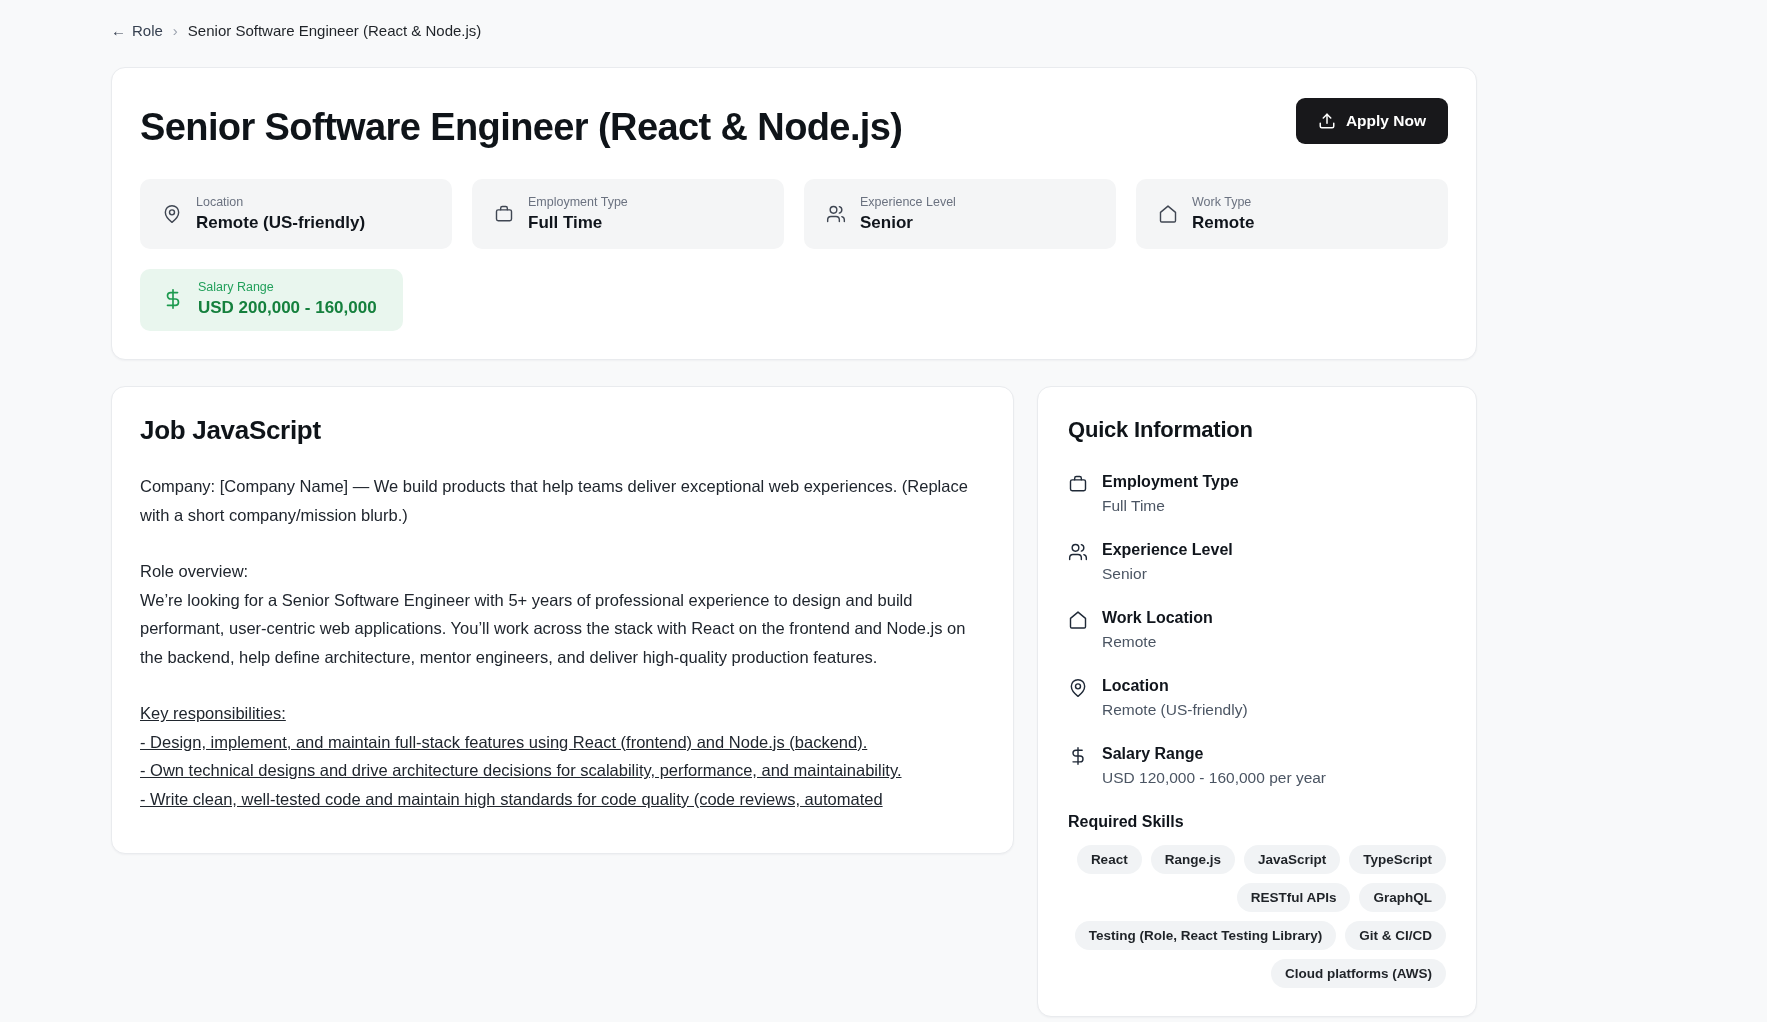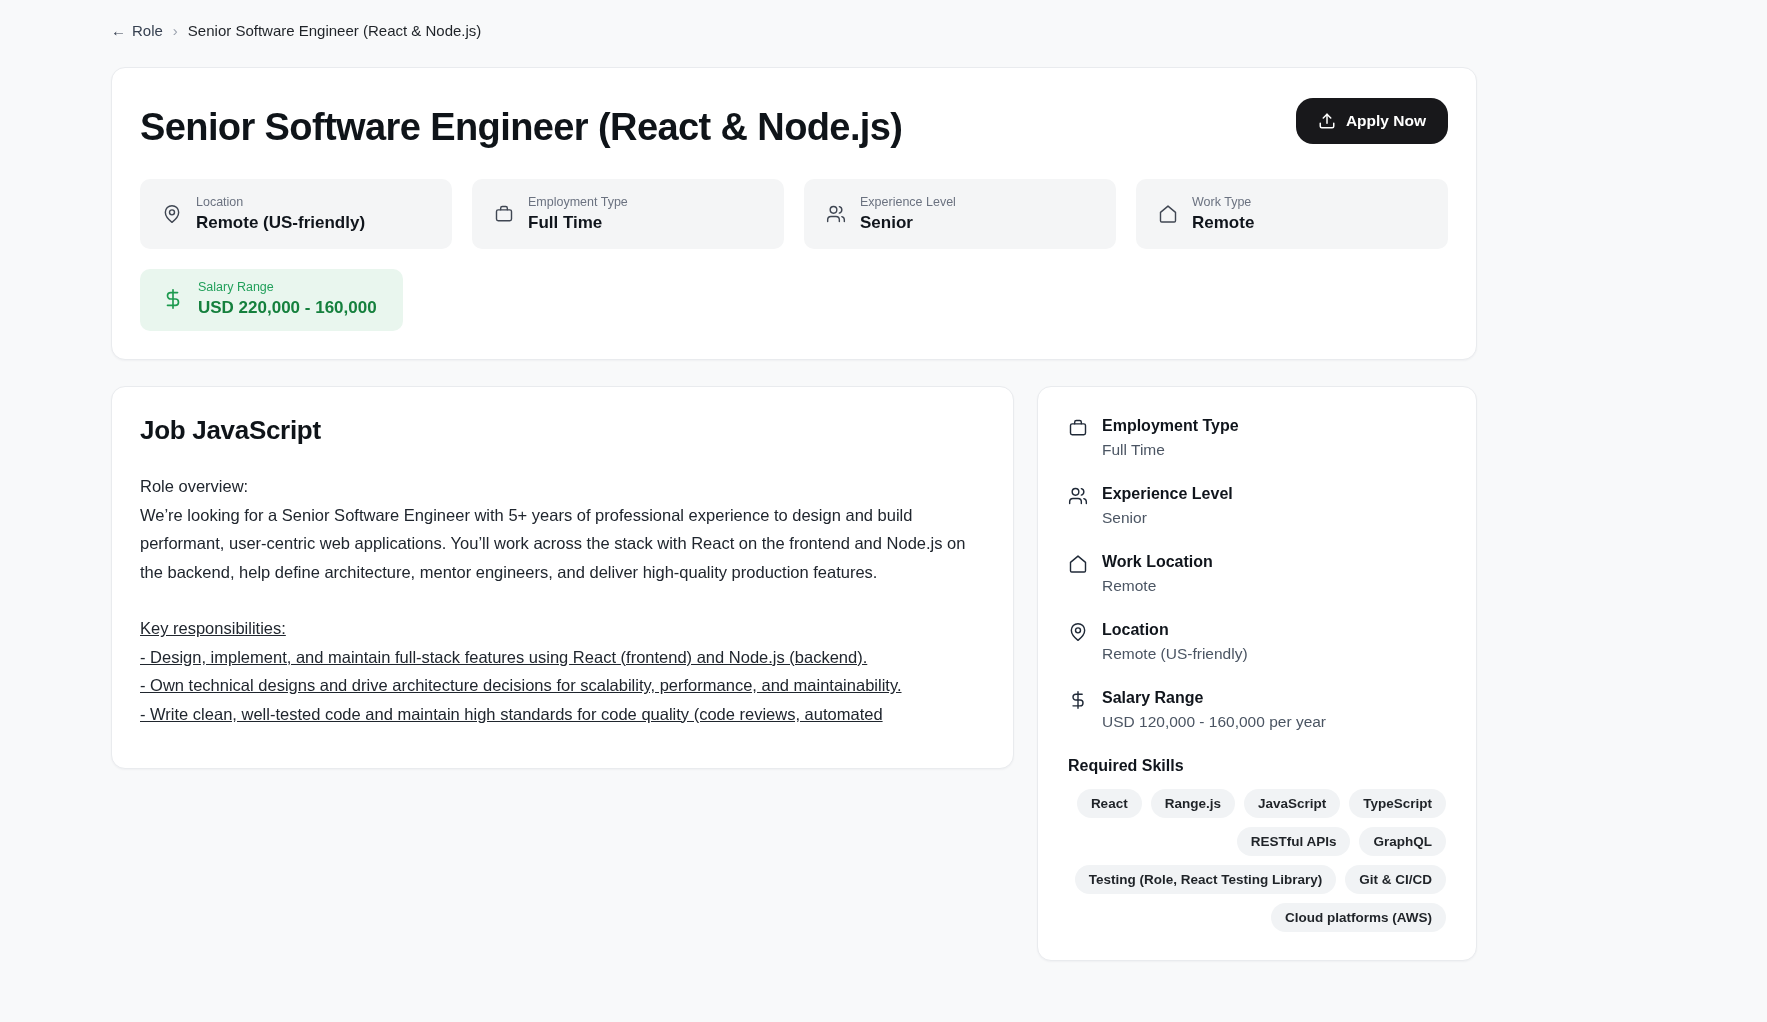--- a/index.html
+++ b/index.html
@@ -24,21 +24,21 @@
     border-radius: 14px;
     box-shadow: 0 1px 2px rgba(16,24,40,.04);
   }
 
   
   .header-card { padding: 28px; margin-bottom: 26px; }
   .header-top { display: flex; justify-content: space-between; align-items: flex-start; }
   .job-title { font-size: 38px; font-weight: 800; letter-spacing: -0.6px; color: #0f1419; padding-top: 10px; }
   .apply-btn {
     display: inline-flex; align-items: center; gap: 10px;
-    background: #18181b; color: #ffffff; border: none; border-radius: 17px;
+    background: #18181b; color: #ffffff; border: none; border-radius: 9px;
     height: 46px; padding: 0 22px; font-size: 15.5px; font-weight: 700;
     font-family: inherit; cursor: pointer; flex: none; margin-top: 2px;
   }
   .info-grid { display: grid; grid-template-columns: repeat(4, 1fr); gap: 20px; margin-top: 30px; }
   .info-card {
     background: #f4f5f6; border-radius: 10px; height: 70px;
     display: flex; align-items: center; gap: 14px; padding: 0 22px;
   }
   .info-icon { color: #3f4652; flex: none; display: flex; }
   .info-label { font-size: 12.5px; color: #6b7280; margin-bottom: 4px; }
@@ -160,38 +160,40 @@
 
     <div class="salary-card">
       <span class="salary-icon">
         <svg width="22" height="22" viewBox="0 0 24 24" fill="none" stroke="currentColor" stroke-width="1.8" stroke-linecap="round" stroke-linejoin="round">
             <line x1="12" y1="2" x2="12" y2="22"></line>
             <path d="M17 5H9.5a3.5 3.5 0 0 0 0 7h5a3.5 3.5 0 0 1 0 7H6"></path>
           </svg>
       </span>
       <div>
         <div class="salary-label">Salary Range</div>
-        <div class="salary-value">USD 220,000 - 160,000</div>
+        <div class="salary-value">USD 200,000 - 160,000</div>
       </div>
     </div>
   </div>
 
   <div class="main-grid">
 
     <div class="card jd-card">
       <h2 class="section-title">Job JavaScript</h2>
+      <p class="jd-paragraph">Company: [Company Name] — We build products that help teams deliver exceptional web experiences. (Replace with a short company/mission blurb.)</p>
       <p class="jd-paragraph">Role overview:
 We’re looking for a Senior Software Engineer with 5+ years of professional experience to design and build performant, user-centric web applications. You’ll work across the stack with React on the frontend and Node.js on the backend, help define architecture, mentor engineers, and deliver high-quality production features.</p>
       <p class="jd-paragraph">Key responsibilities:
 - Design, implement, and maintain full-stack features using React (frontend) and Node.js (backend).
 - Own technical designs and drive architecture decisions for scalability, performance, and maintainability.
 - Write clean, well-tested code and maintain high standards for code quality (code reviews, automated</p>
     </div>
 
     <div class="card qi-card">
+      <h2 class="qi-title">Quick Information</h2>
 
       <div class="qi-item">
         <span class="qi-icon">
           <svg width="20" height="20" viewBox="0 0 24 24" fill="none" stroke="currentColor" stroke-width="1.7" stroke-linecap="round" stroke-linejoin="round">
               <rect x="3" y="7" width="18" height="13" rx="2"></rect>
               <path d="M8 7V5a2 2 0 0 1 2-2h4a2 2 0 0 1 2 2v2"></path>
             </svg>
         </span>
         <div>
           <div class="qi-label">Employment Type</div>

